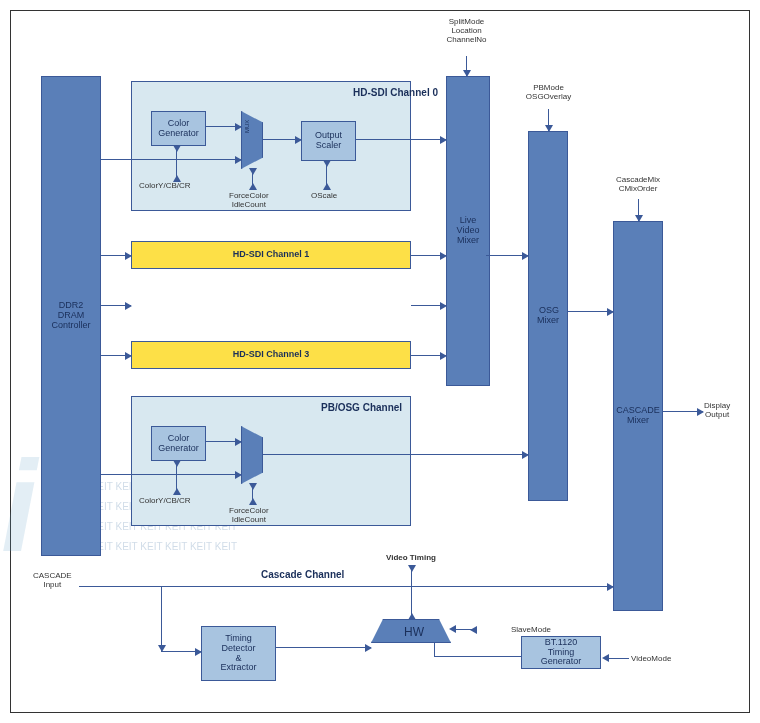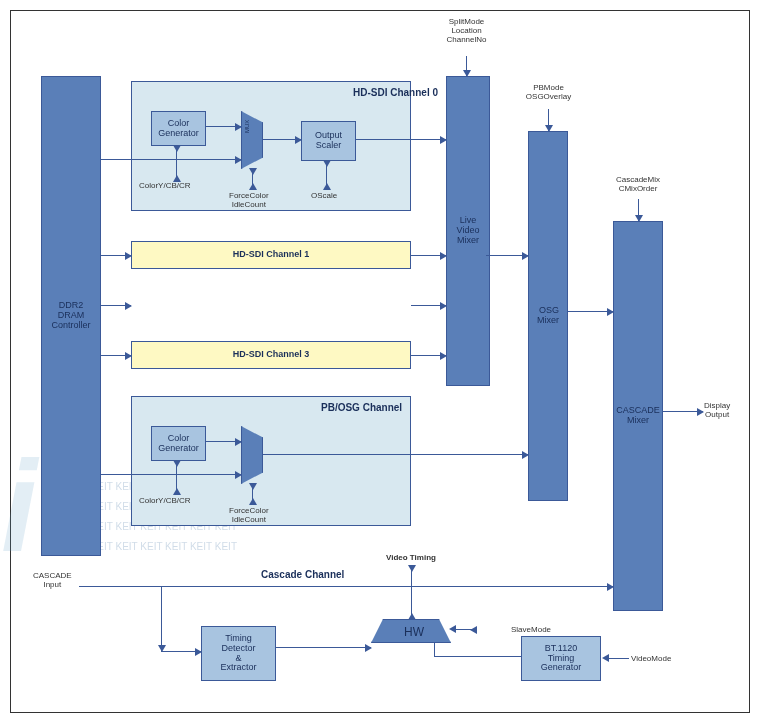--- a/index.html
+++ b/index.html
@@ -1,19 +1,19 @@
 <!DOCTYPE html>
 <html><head>
 <meta charset="utf-8">
 <style>
 * { box-sizing: border-box; margin: 0; padding: 0; }
 body { width: 760px; height: 723px; background: #fff; font-family: Arial, sans-serif; font-size: 9px; color: #2c4a7a; position: relative; }
 .frame { position: absolute; left: 10px; top: 10px; width: 740px; height: 703px; border: 1px solid #333; background: #fff; }
 .block { position: absolute; border: 1px solid #3b5998; background: #5a7fb8; display: flex; align-items: center; justify-content: center; text-align: center; color: #1a2f5a; font-size: 9px; line-height: 1.1; padding: 2px; }
-.lightblock { background: #fef9c3; border: 1px solid #3b5998; }
+.lightblock { background: #fde047; border: 1px solid #3b5998; }
 .tinyblock { background: #a8c4e0; border: 1px solid #3b5998; }
 .groupbox { position: absolute; background: #d8e8f0; border: 1px solid #3b5998; }
 .label { position: absolute; font-size: 8px; color: #333; text-align: center; }
 .arrow-h { position: absolute; height: 0; border-top: 1px solid #3b5998; }
 .arrow-h::after { content: ''; position: absolute; right: -1px; top: -4px; border-left: 7px solid #3b5998; border-top: 4px solid transparent; border-bottom: 4px solid transparent; }
 .arrow-v { position: absolute; width: 0; border-left: 1px solid #3b5998; }
 .arrow-v::after { content: ''; position: absolute; bottom: -1px; left: -4px; border-top: 7px solid #3b5998; border-left: 4px solid transparent; border-right: 4px solid transparent; }
 .arrow-v-up::after { content: ''; position: absolute; top: -1px; left: -4px; border-bottom: 7px solid #3b5998; border-left: 4px solid transparent; border-right: 4px solid transparent; }
 .trap { position: absolute; background: #5a7fb8; border: 1px solid #3b5998; }
 .watermark { position: absolute; font-size: 130px; font-weight: bold; font-style: italic; color: rgba(100,160,200,0.18); pointer-events: none; }
@@ -164,21 +164,21 @@
 <div class="label" style="left: 393px; top: 614px; color: #1a2f5a; font-size: 12px;">HW</div>
 
 <div class="label" style="left: 468px; top: 614px; padding-left: 32px;">SlaveMode</div>
 <div class="arrow-h" style="left: 460px; top: 618px; width: 1px; transform: scaleX(-1);"><span></span></div>
 <div style="position:absolute; left: 440px; top: 618px; width: 25px; height: 0; border-top: 1px solid #3b5998;"></div>
 <div style="position:absolute; left: 438px; top: 614px; border-right: 7px solid #3b5998; border-top: 4px solid transparent; border-bottom: 4px solid transparent;"></div>
 
 <div class="arrow-v arrow-v-up" style="left: 400px; top: 555px; height: 53px;"><span></span></div>
 <div class="label" style="left: 375px; top: 542px; font-weight: bold;">Video Timing</div>
 
-<div class="block tinyblock" style="left: 510px; top: 625px; width: 80px; height: 45px;">
+<div class="block tinyblock" style="left: 510px; top: 625px; width: 80px; height: 33px;">
   <span style="white-space: pre-line;">BT.1120
 Timing
 Generator</span>
 </div>
 
 <div style="position:absolute; left: 440px; top: 645px; width: 70px; height: 0; border-top: 1px solid #3b5998;"></div>
 <div style="position:absolute; left: 423px; top: 631px; height: 14px; width: 0; border-left: 1px solid #3b5998;"></div>
 <div style="position:absolute; left: 423px; top: 645px; width: 17px; height: 0; border-top: 1px solid #3b5998;"></div>
 
 <div class="label" style="left: 620px; top: 643px;">VideoMode</div>

